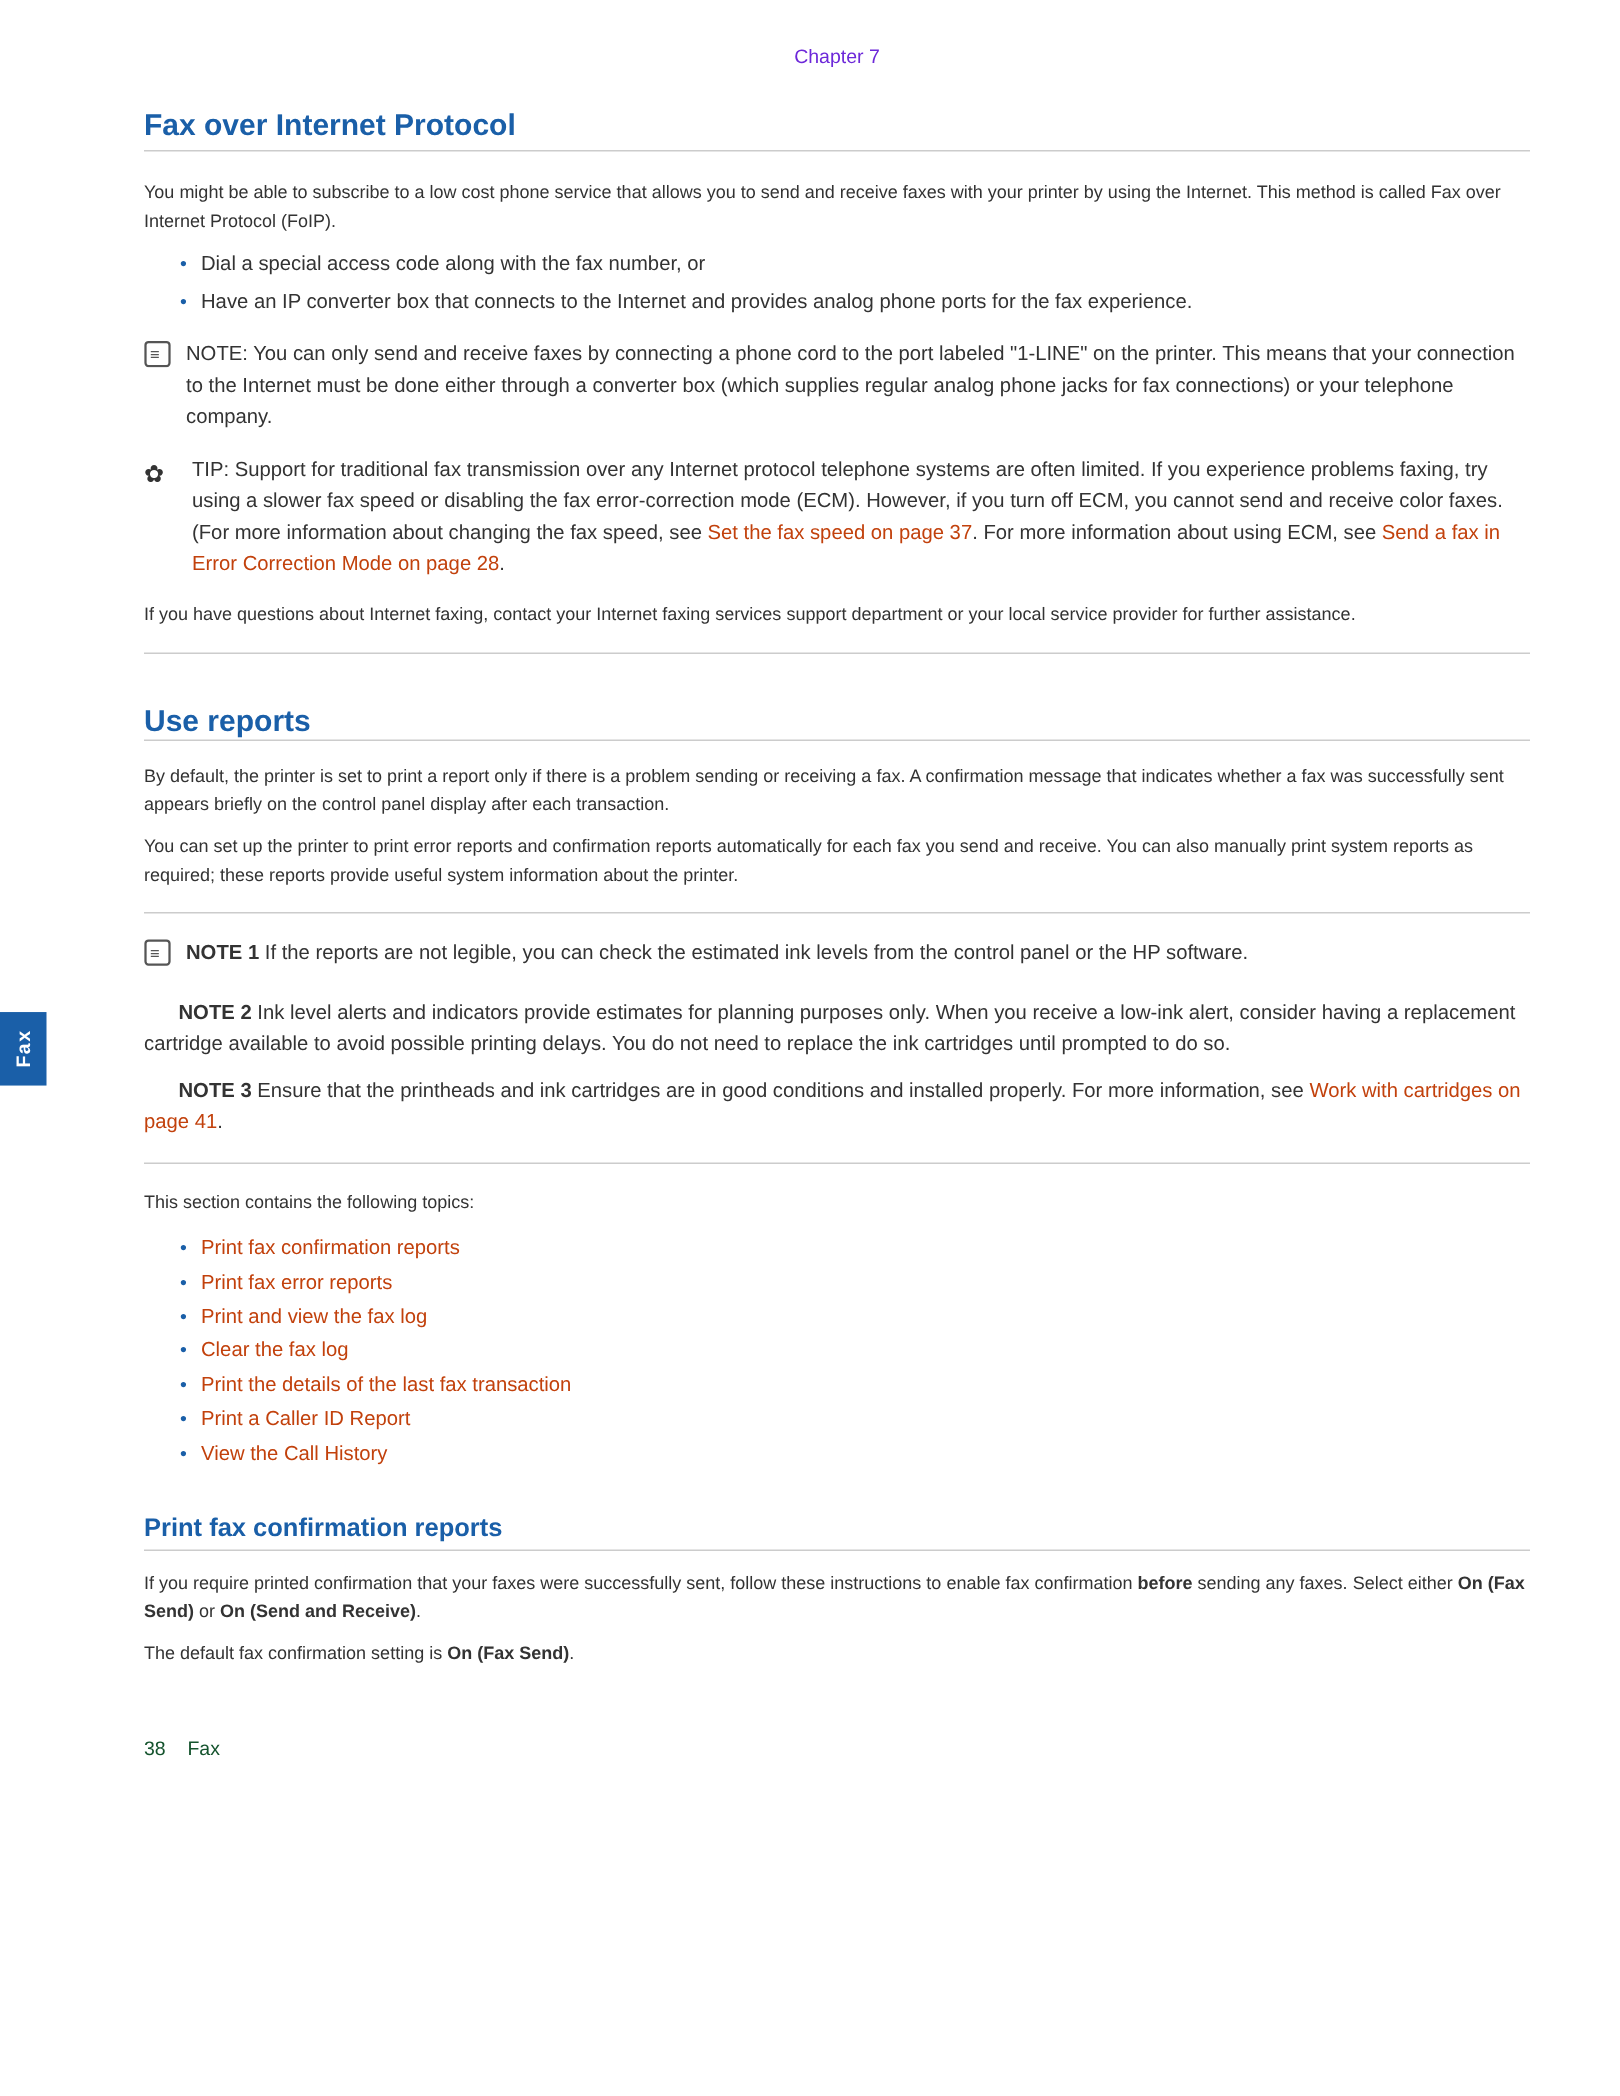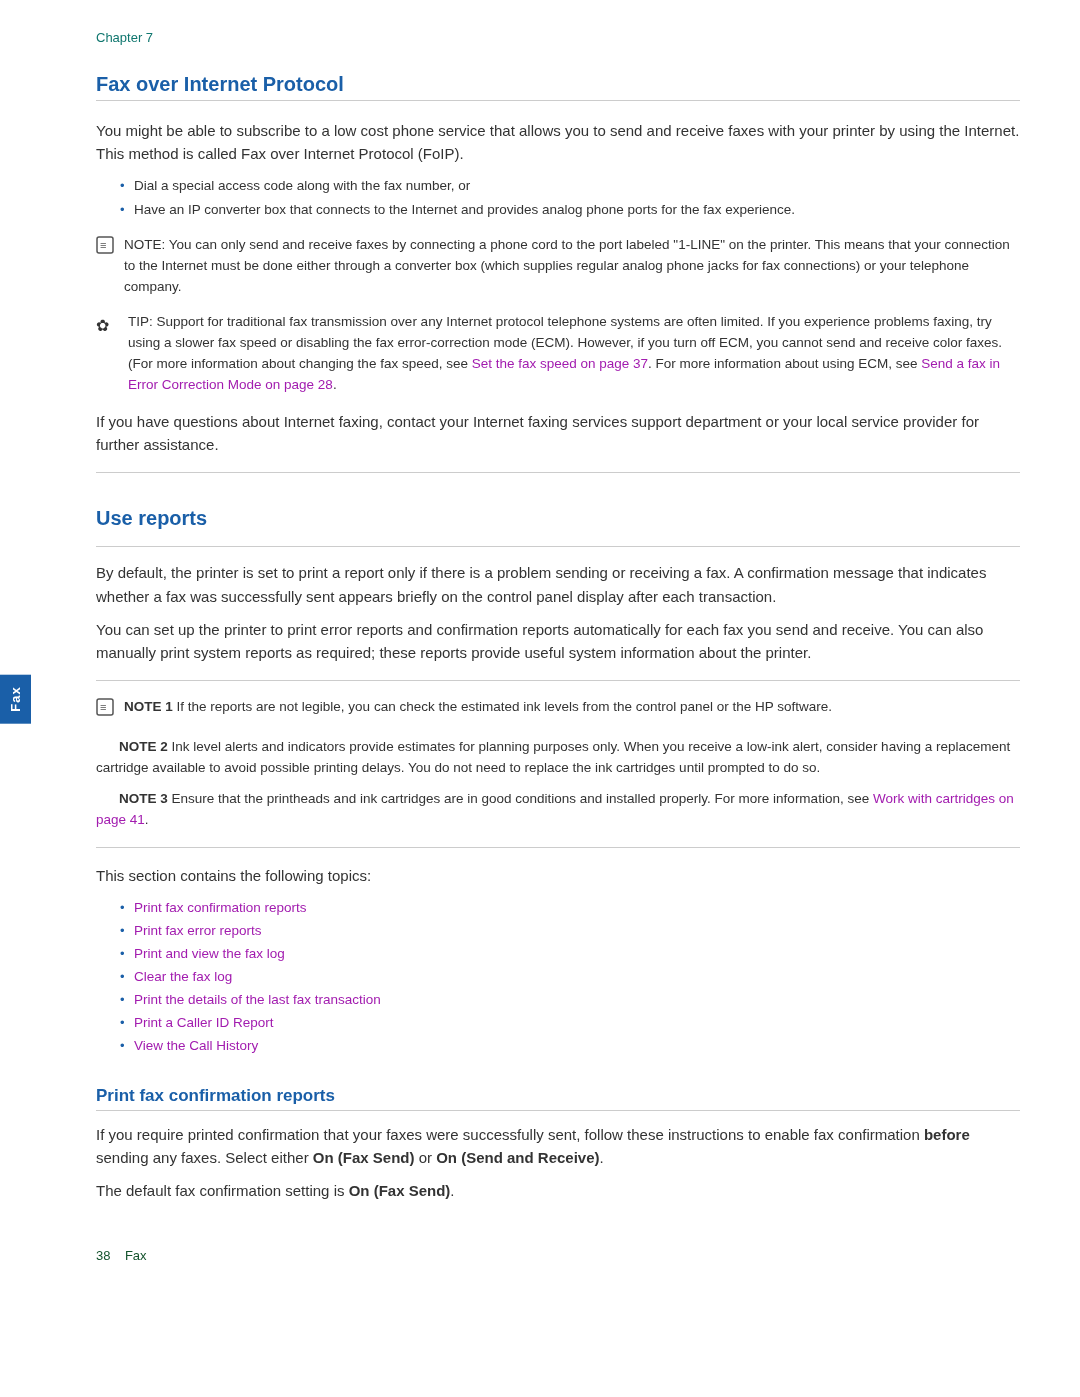--- a/index.html
+++ b/index.html
@@ -41,54 +41,55 @@
       top: 50%;
       transform: translateY(-50%) rotate(180deg);
       white-space: nowrap;
     }
     .main-content {
       margin-left: 36px;
       padding: 30px 60px 60px 60px;
       flex: 1;
     }
     .chapter-label {
-      color: #0f766e;
+      color: #6d28d9;
       font-size: 13px;
       margin-bottom: 28px;
+      text-align: center;
     }
     h1.section-title {
       color: #1a5fa8;
       font-size: 20px;
       font-weight: bold;
       border-bottom: 1px solid #ccc;
       padding-bottom: 4px;
       margin-bottom: 18px;
     }
     h2.subsection-title {
       color: #1a5fa8;
       font-size: 20px;
       font-weight: bold;
       border-bottom: 1px solid #ccc;
-      padding-bottom: 16px;
+      padding-bottom: 0;
       margin-bottom: 14px;
       margin-top: 34px;
     }
     h3.sub-subsection-title {
       color: #1a5fa8;
       font-size: 17px;
       font-weight: bold;
       border-bottom: 1px solid #ccc;
       padding-bottom: 4px;
       margin-bottom: 12px;
       margin-top: 28px;
     }
     p {
       margin-bottom: 10px;
       line-height: 1.55;
-      font-size: 15px;
+      font-size: 12px;
     }
     ul.bullet-list {
       margin: 8px 0 10px 24px;
       list-style: none;
     }
     ul.bullet-list li {
       font-size: 13.5px;
       line-height: 1.55;
       margin-bottom: 4px;
       position: relative;
@@ -112,21 +113,21 @@
       padding-left: 14px;
     }
     ul.link-list li::before {
       content: '•';
       color: #1a5fa8;
       position: absolute;
       left: 0;
       font-size: 13px;
     }
     a.doc-link {
-      color: #a21caf;
+      color: #c2410c;
       text-decoration: none;
     }
     .note-box {
       display: flex;
       align-items: flex-start;
       margin: 14px 0;
       font-size: 13.5px;
       line-height: 1.55;
     }
     .note-icon {

